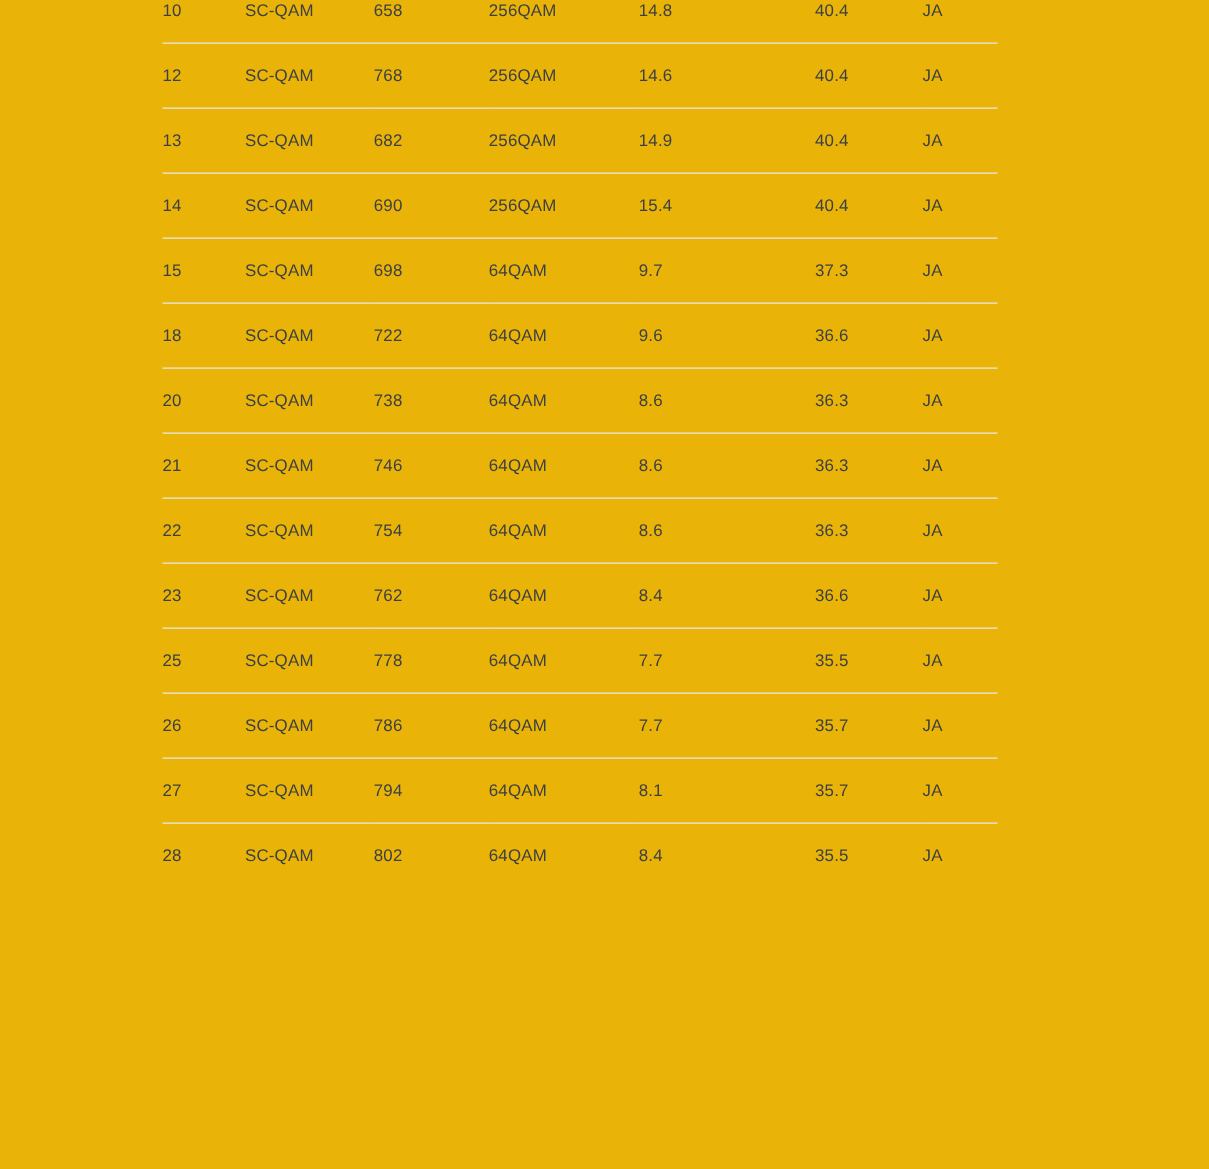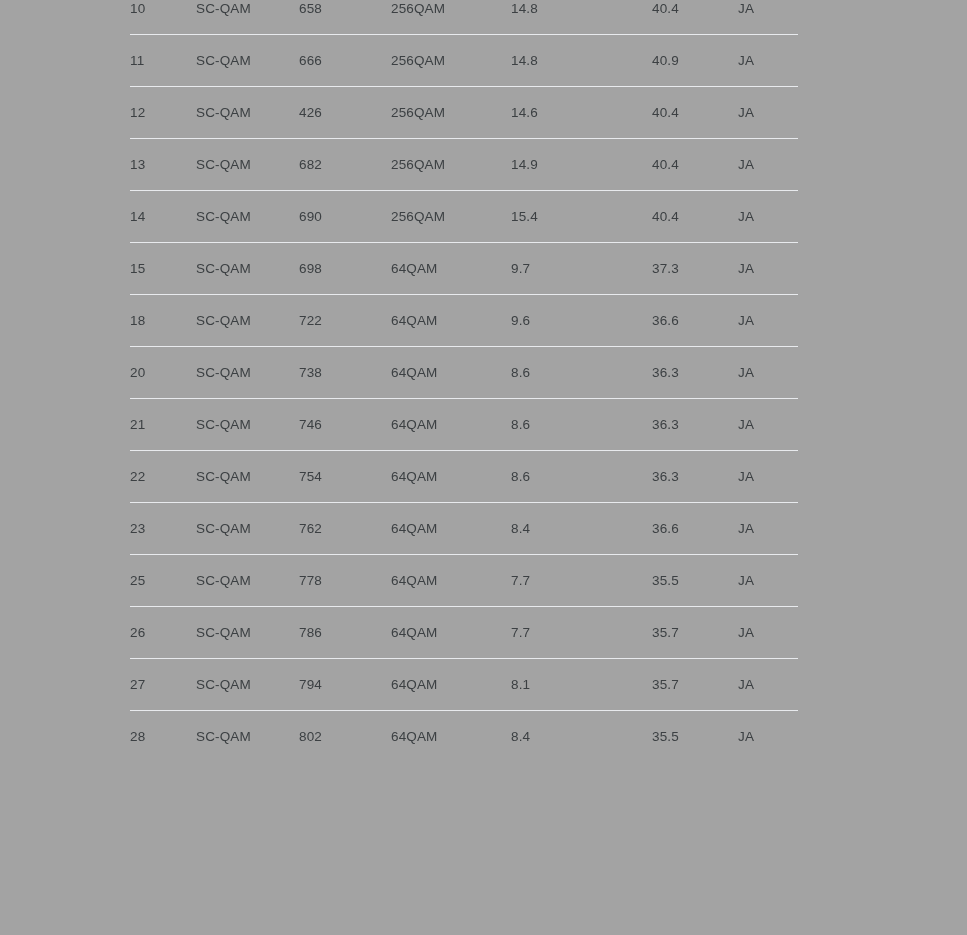--- a/index.html
+++ b/index.html
@@ -17,21 +17,21 @@
     -webkit-font-smoothing: antialiased;
   }
 
   #channel-table-viewport {
     position: absolute;
     left: 0;
     top: 0;
     width: 967px;
     height: 935px;
     overflow: hidden;
-    background: #a3a3a3;
+    background: #eab308;
   }
 
   
   #channel-table {
     position: absolute;
     left: 130px;
     top: -17px;
     width: 668px;
     border-collapse: collapse;
     table-layout: fixed;
@@ -75,32 +75,23 @@
         <tr>
           <td class="col-id">10</td>
           <td class="col-type">SC-QAM</td>
           <td class="col-freq">658</td>
           <td class="col-mod">256QAM</td>
           <td class="col-power">14.8</td>
           <td class="col-snr">40.4</td>
           <td class="col-lock">JA</td>
         </tr>
         <tr>
-          <td class="col-id">11</td>
-          <td class="col-type">SC-QAM</td>
-          <td class="col-freq">666</td>
-          <td class="col-mod">256QAM</td>
-          <td class="col-power">14.8</td>
-          <td class="col-snr">40.9</td>
-          <td class="col-lock">JA</td>
-        </tr>
-        <tr>
           <td class="col-id">12</td>
           <td class="col-type">SC-QAM</td>
-          <td class="col-freq">426</td>
+          <td class="col-freq">768</td>
           <td class="col-mod">256QAM</td>
           <td class="col-power">14.6</td>
           <td class="col-snr">40.4</td>
           <td class="col-lock">JA</td>
         </tr>
         <tr>
           <td class="col-id">13</td>
           <td class="col-type">SC-QAM</td>
           <td class="col-freq">682</td>
           <td class="col-mod">256QAM</td>

